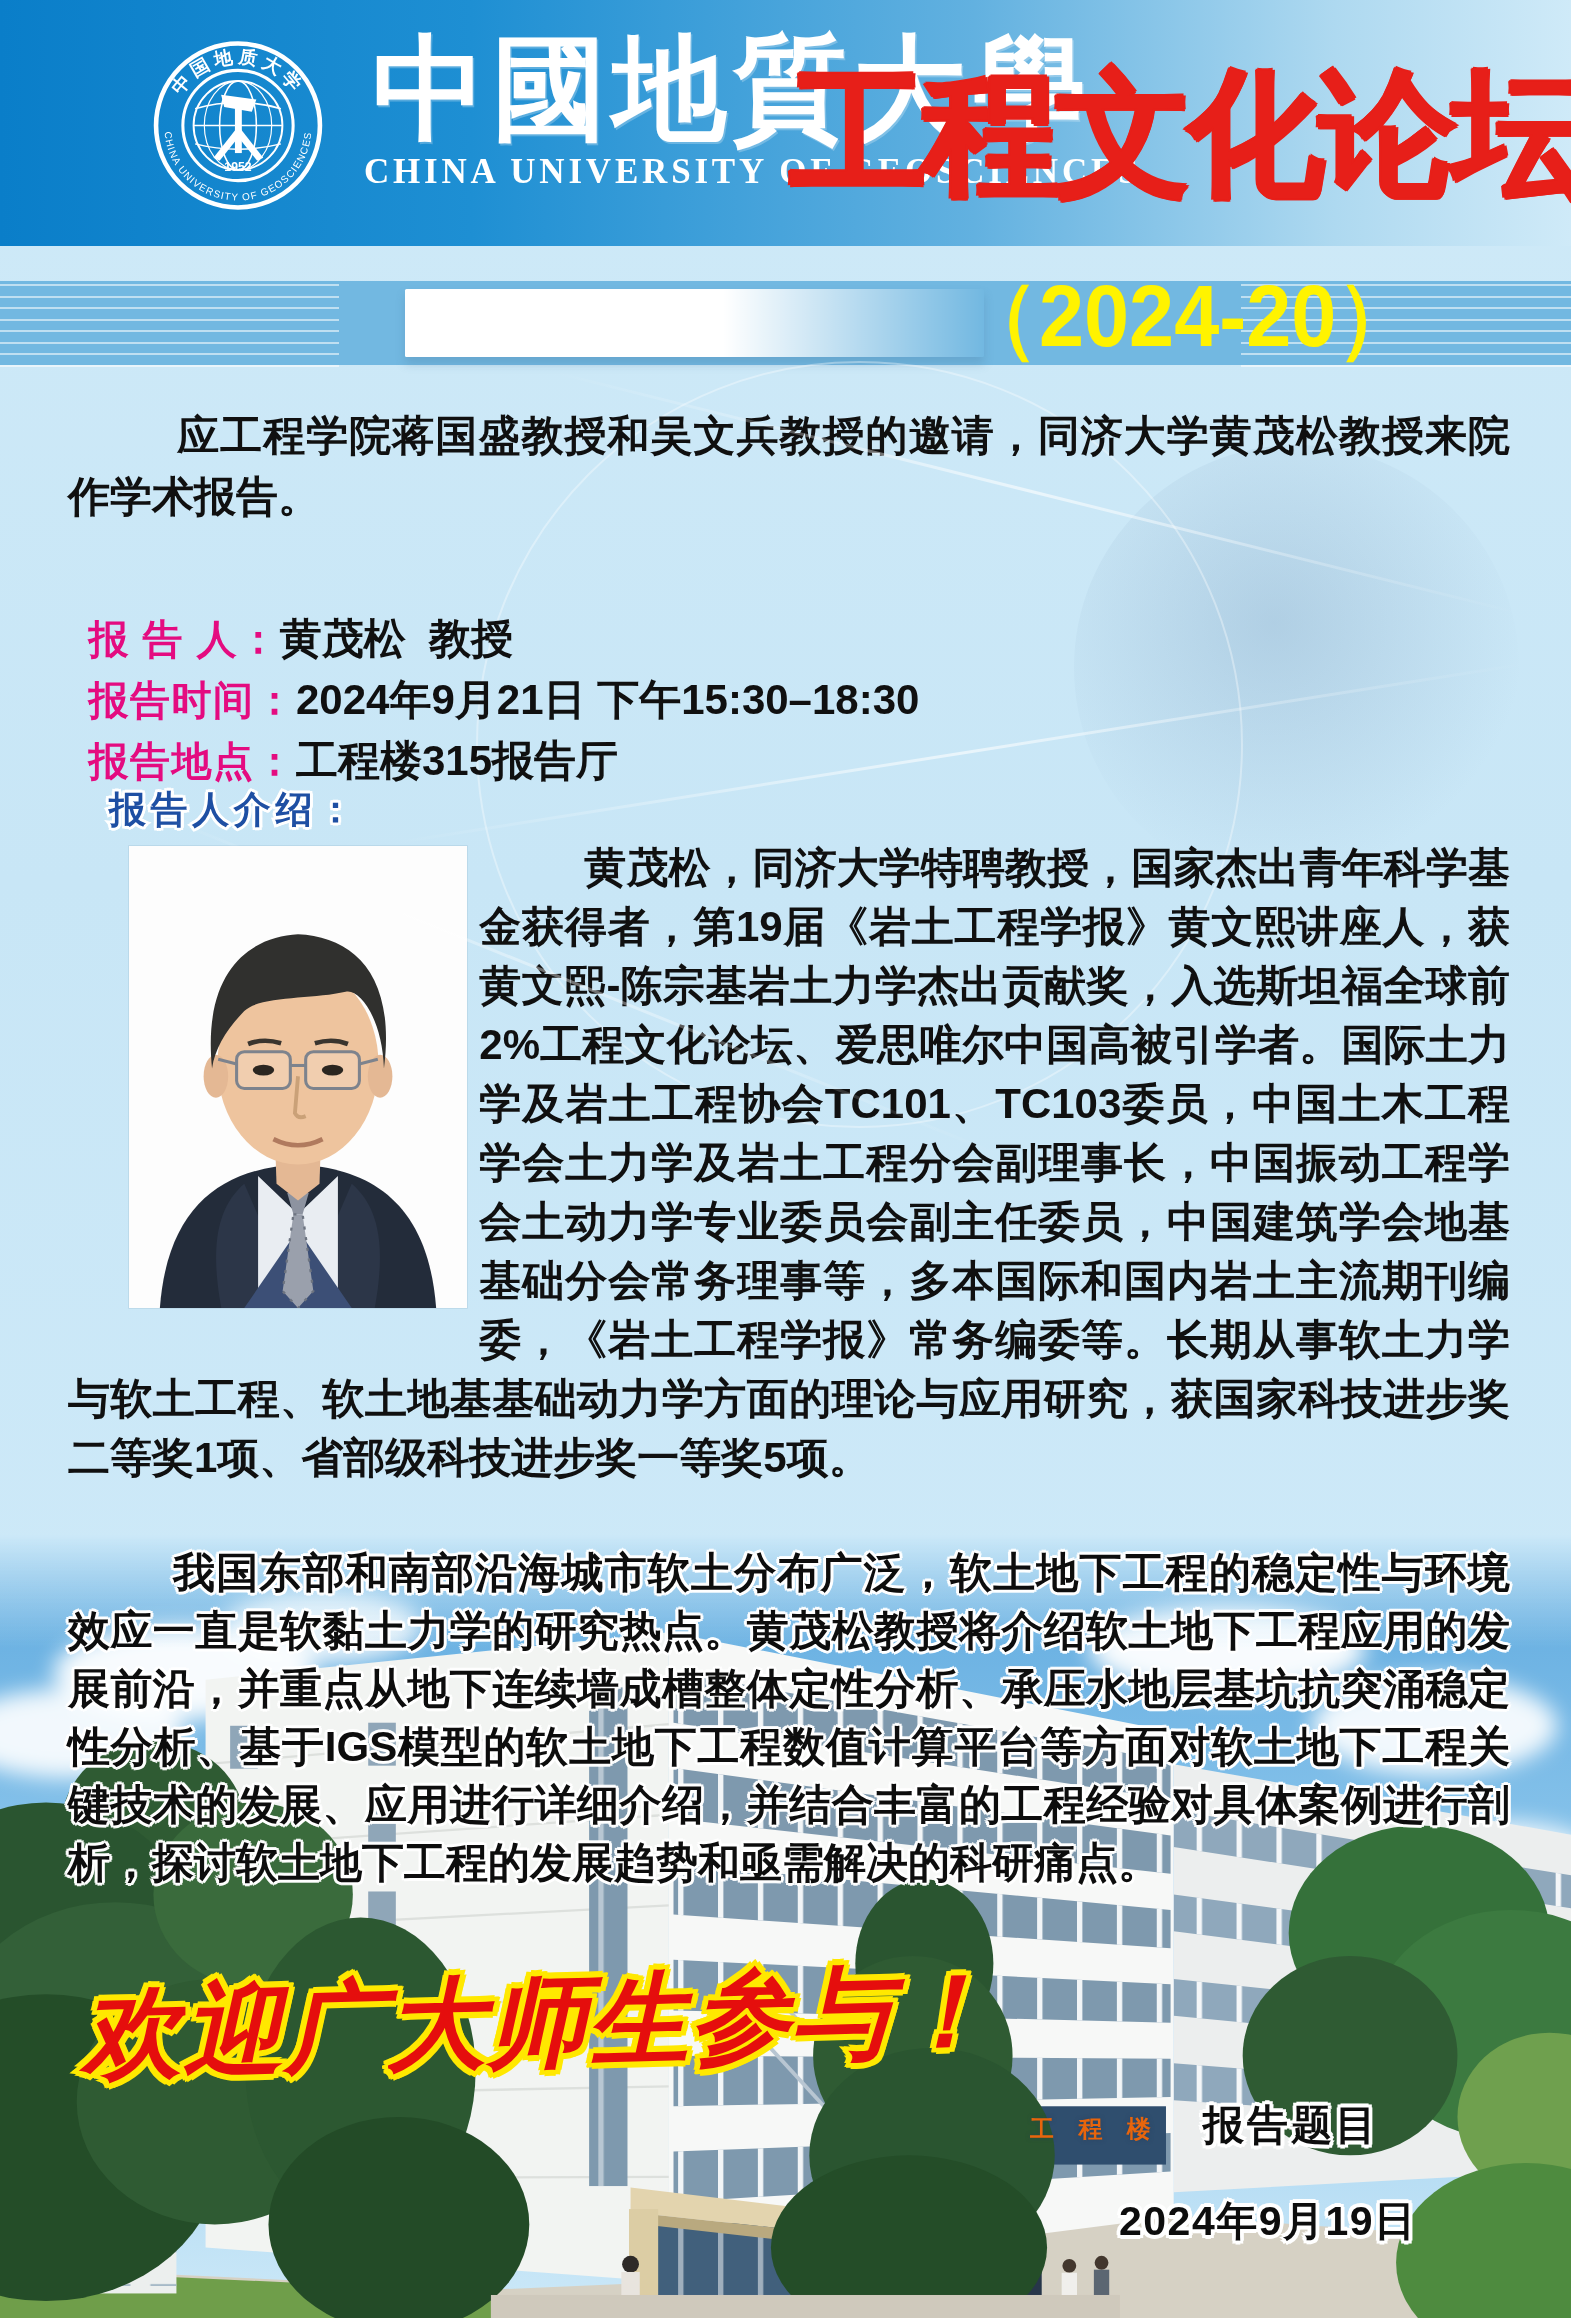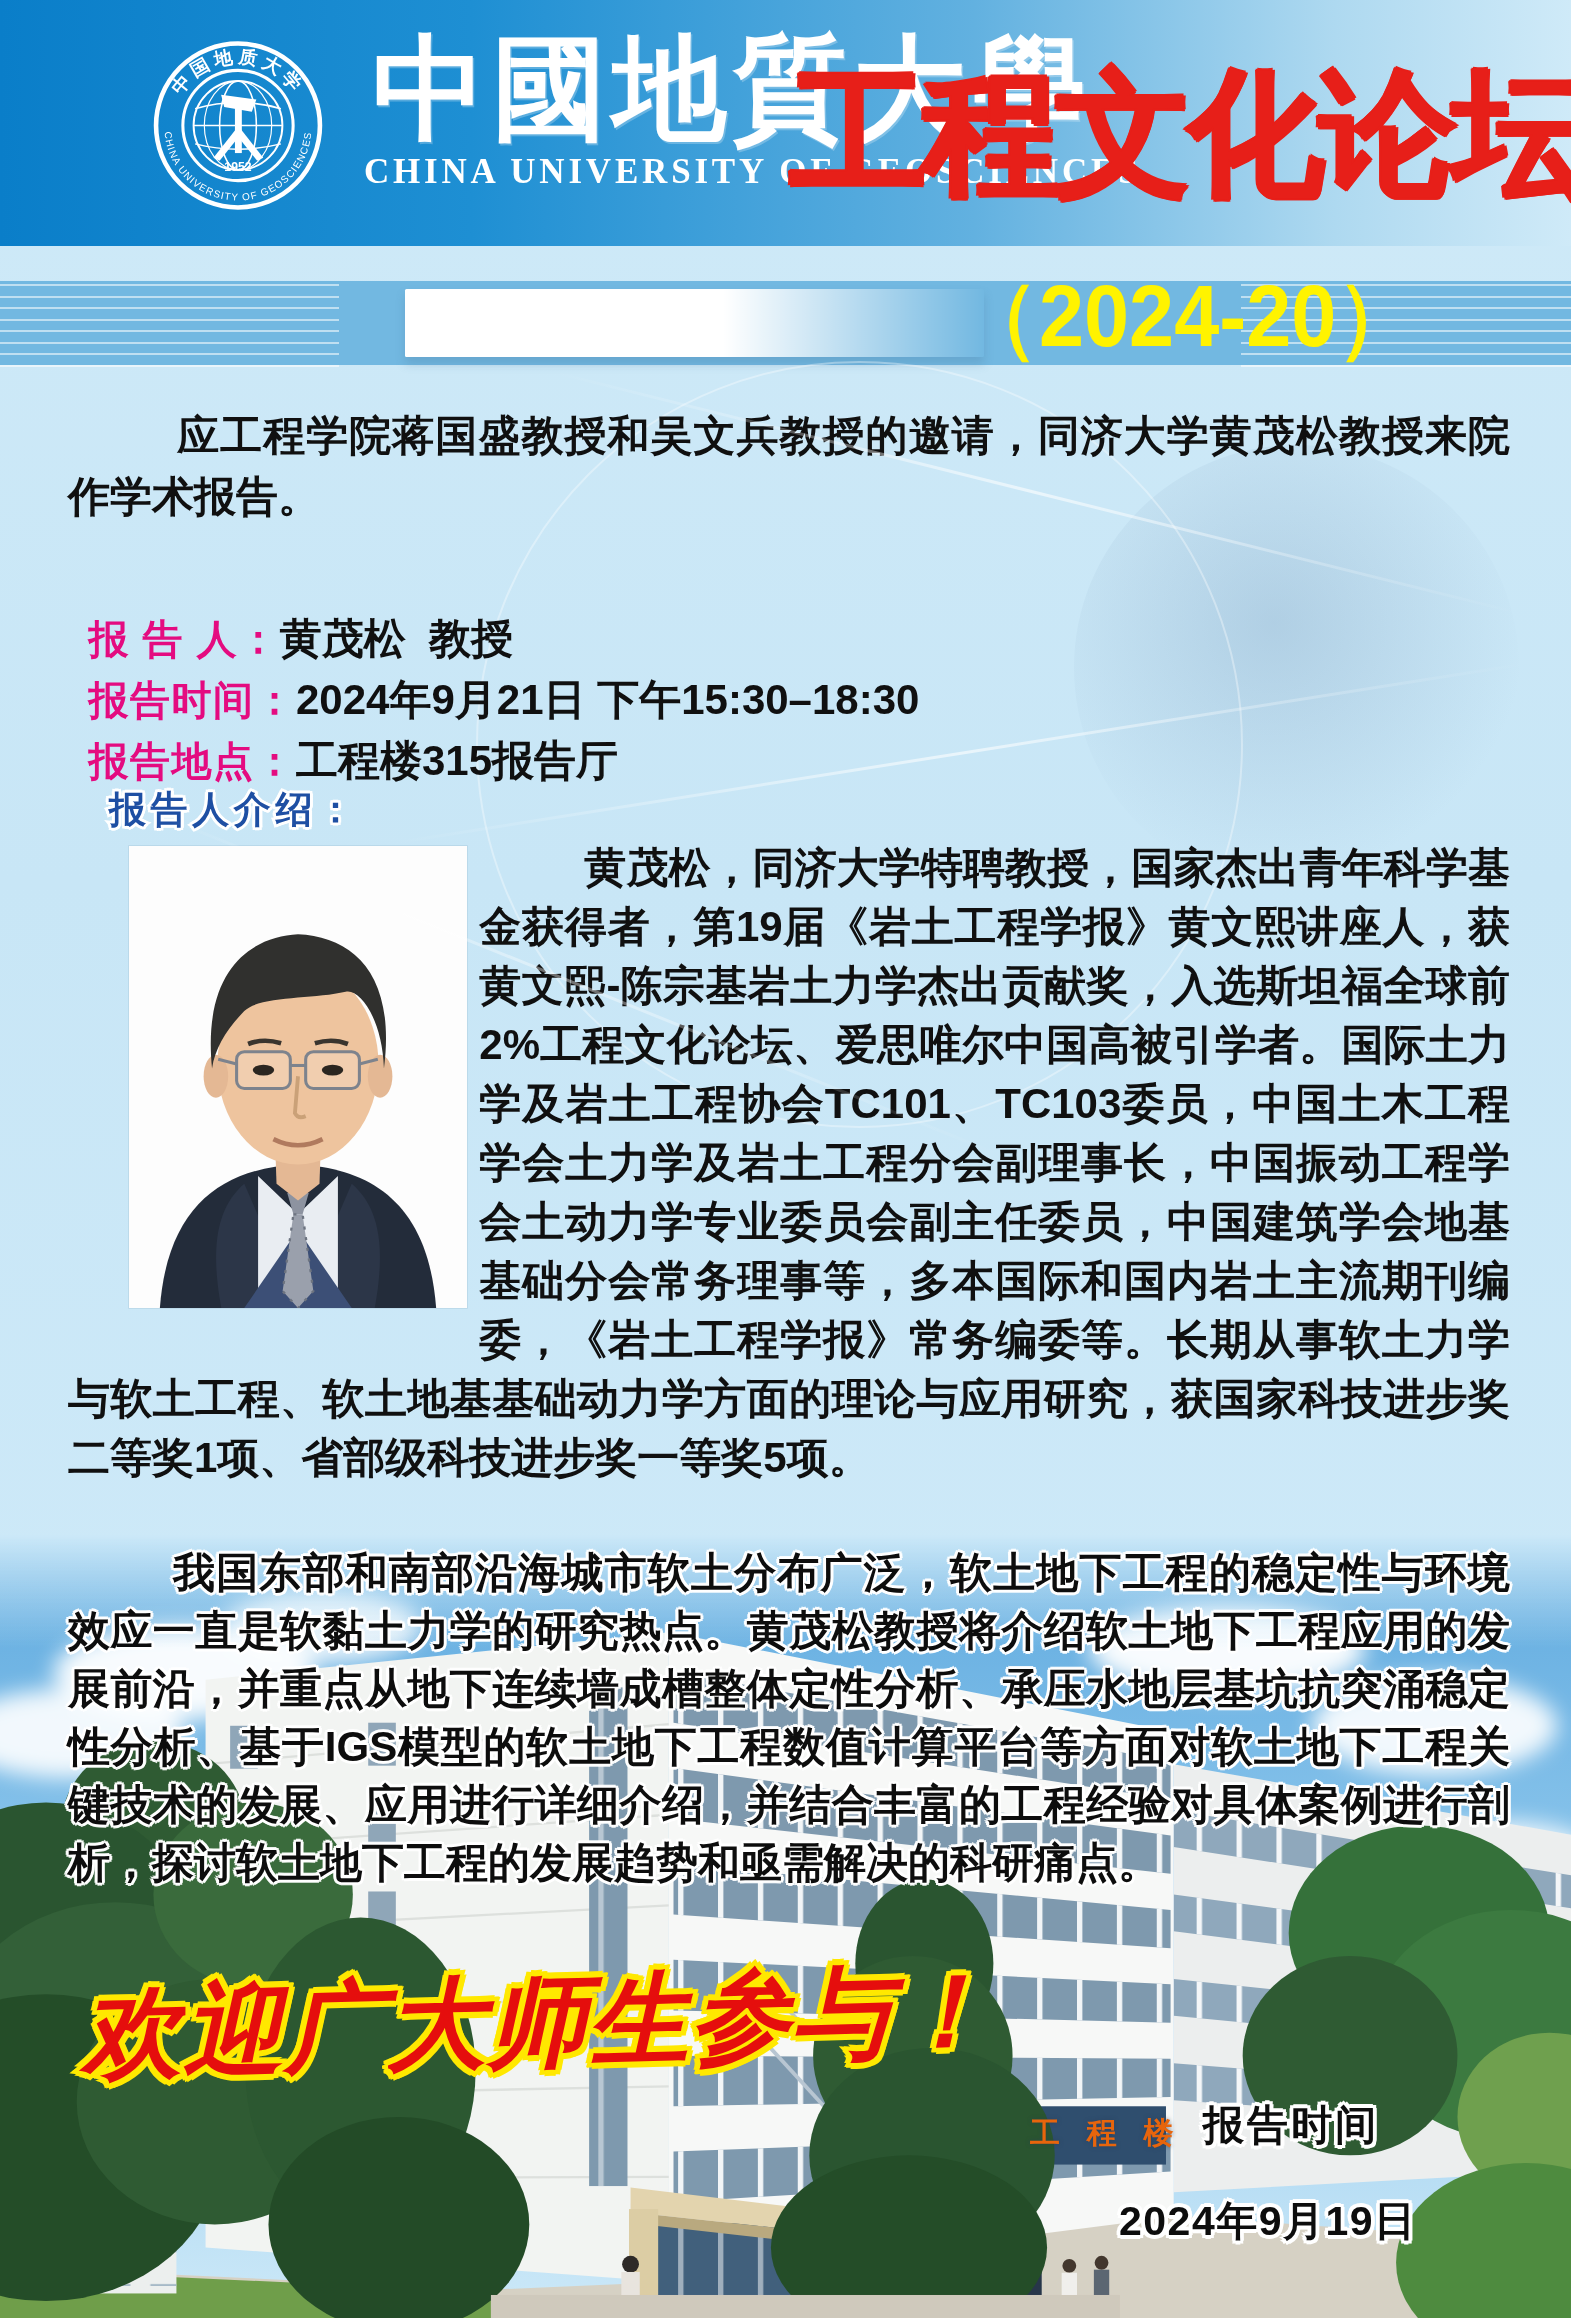--- a/index.html
+++ b/index.html
@@ -109,22 +109,23 @@
   .welcome-banner{
     position:absolute;left:81px;top:1961px;width:959px;height:130px;z-index:5;
     font-size:100px;line-height:123px;font-weight:bold;color:#e50e0d;white-space:nowrap;
     font-family:"Liberation Serif","DejaVu Serif",serif;font-style:italic;
     transform:rotate(-1.5deg);letter-spacing:1.5px;
     -webkit-text-stroke:7.7px #ffe800;paint-order:stroke fill;
     text-shadow:-4.6px -4.6px 0 #ffe800,4.6px -4.6px 0 #ffe800,-4.6px 4.6px 0 #ffe800,4.6px 4.6px 0 #ffe800,0 6.1px 0 #ffe800,0 -6.1px 0 #ffe800,6.1px 0 0 #ffe800,-6.1px 0 0 #ffe800;
   }
   .building-sign-label{
     position:absolute;left:1030px;top:2113px;z-index:5;
-    font-size:30px;font-weight:bold;color:#e8650c;letter-spacing:9.2px;white-space:pre-wrap;
+    font-size:24px;font-weight:bold;color:#e8650c;letter-spacing:9.2px;white-space:pre-wrap;
     text-shadow:0 0 4.6px rgba(40,60,90,.6);
+    font-family:Liberation Serif, serif;
   }
   .credit{
     position:absolute;z-index:5;font-weight:bold;color:#0d0d0d;white-space:nowrap;
     text-shadow:-3.1px -3.1px 0 #fff,3.1px -3.1px 0 #fff,-3.1px 3.1px 0 #fff,3.1px 3.1px 0 #fff,0 3.8px 0 #fff,0 -3.8px 0 #fff,3.8px 0 0 #fff,-3.8px 0 0 #fff;
   }
   .organizer-label{left:1203px;top:2098px;font-size:41px;letter-spacing:3.1px;}
   .date-label{left:1119px;top:2158px;font-size:41px;letter-spacing:1.5px;margin-top:36px;}
 </style>
 </head>
 <body>
@@ -417,17 +418,17 @@
       <ellipse cx="1990" cy="950" rx="170" ry="130" fill="#4e8b3f"></ellipse>
     </g>
 
     <rect x="640" y="992" width="820" height="30" fill="#cfc9bc"></rect>
 
     <rect x="0" y="0" width="2048" height="150" fill="url(#fadeTop)"></rect>
   </svg>
 
   <div class="welcome-banner">欢迎广大师生参与！</div>
   <div class="building-sign-label">工 程 楼</div>
-  <div class="credit organizer-label">报告时间</div>
+  <div class="credit organizer-label">报告题目</div>
   <div class="credit date-label">2024年9月19日</div>
 
 </div>
 
 
 </body></html>

